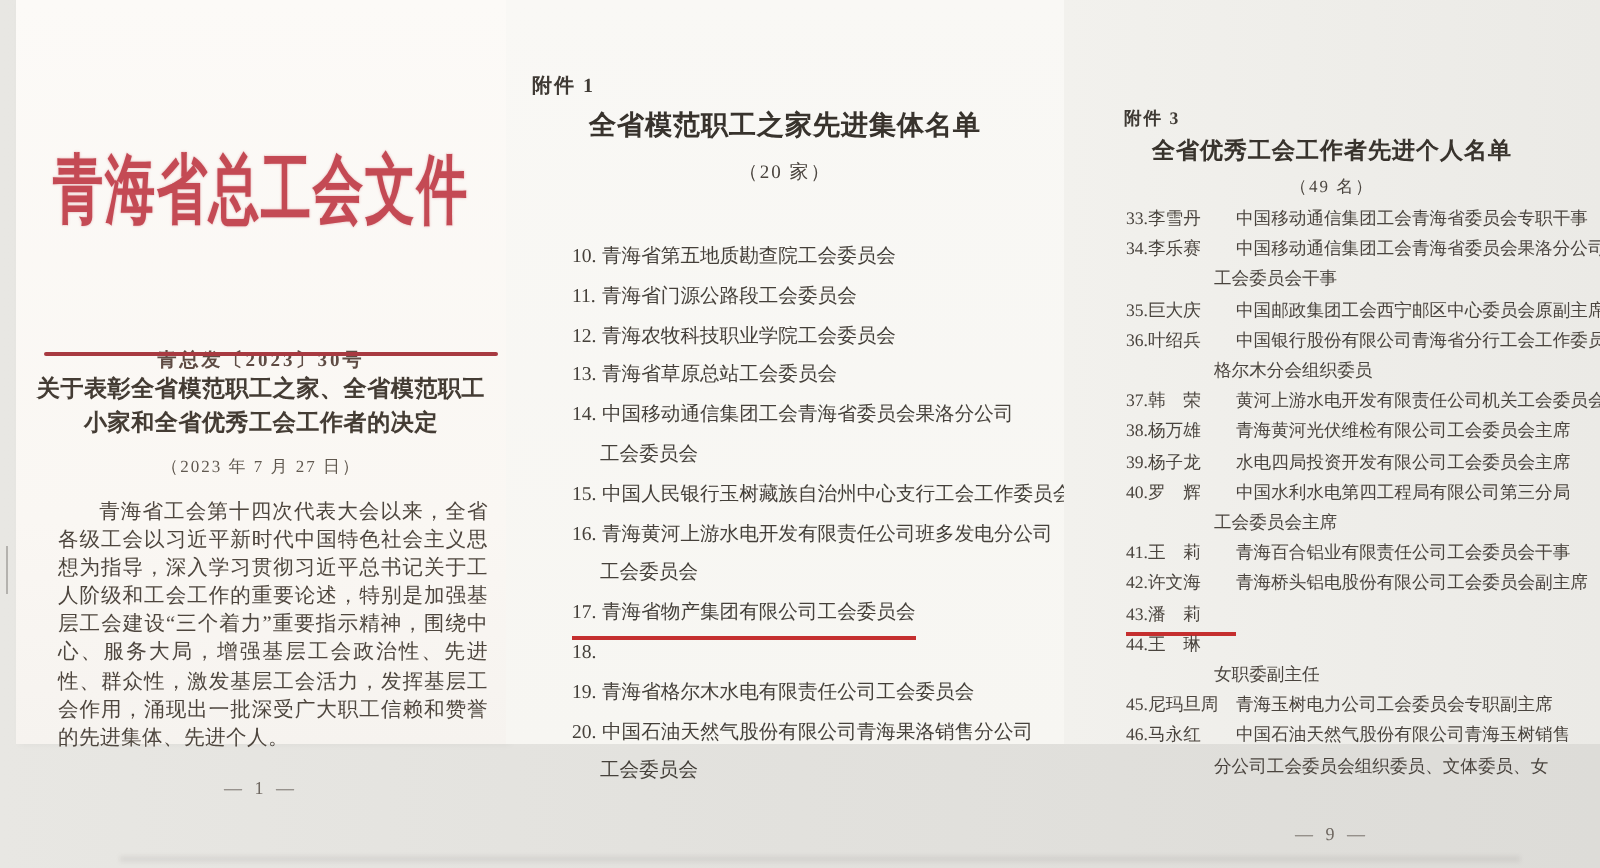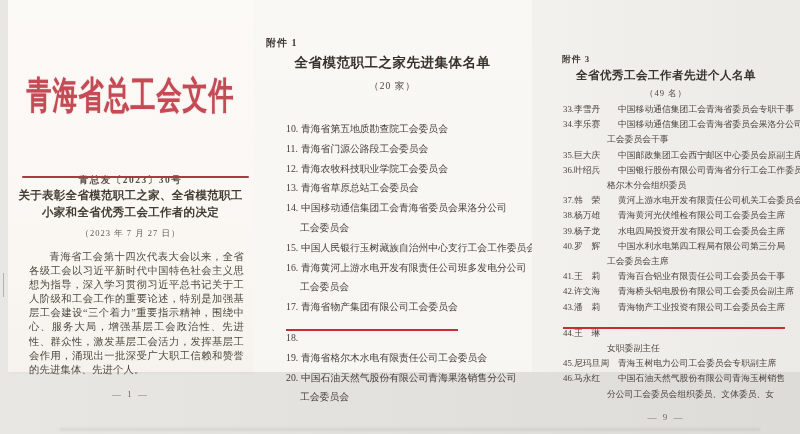--- a/index.html
+++ b/index.html
@@ -55,21 +55,21 @@
 
   
   .att-label{font-size:10px;font-weight:600;color:#3f3a34;letter-spacing:1px;}
   .att-title{font-weight:bold;color:#38332d;letter-spacing:.5px;white-space:nowrap;}
   .att-count{color:#4a443e;letter-spacing:1px;}
 
   .list{position:absolute;}
   .li-item .line0{display:flex;}
   .li-item .line0.red-underline{
     width:fit-content;border-bottom:2px solid var(--underline-red);
-    padding-bottom:12px;margin-bottom:-3px;
+    padding-bottom:1px;margin-bottom:-3px;
   }
   .li-item .no{flex:0 0 auto;}
   .li-item .txt,.li-item .cont{white-space:nowrap;}
 
   
   .list-mid{top:119px;left:33px;font-size:9.8px;line-height:19.8px;color:#45403a;}
   .list-mid .no{min-width:15px;}
   .list-mid .cont{margin-left:14px;}
   .mid-label{top:36px;left:13px;}
   .mid-title{top:54px;font-size:13.5px;}
@@ -257,21 +257,20 @@
           <div class="line0">
             <span class="no">42.</span>
             <span class="nn">许文海</span>
             <span class="txt">青海桥头铝电股份有限公司工会委员会副主席</span>
           </div>
         </div>
         <div class="li-item">
           <div class="line0 red-underline">
             <span class="no">43.</span>
             <span class="nn">潘　莉</span>
-            <span class="txt">青海物产工业投资有限公司工会委员会主席</span>
           </div>
         </div>
         <div class="li-item">
           <div class="line0">
             <span class="no">44.</span>
             <span class="nn">王　琳</span>
           </div>
           <div class="cont">女职委副主任</div>
         </div>
         <div class="li-item">

